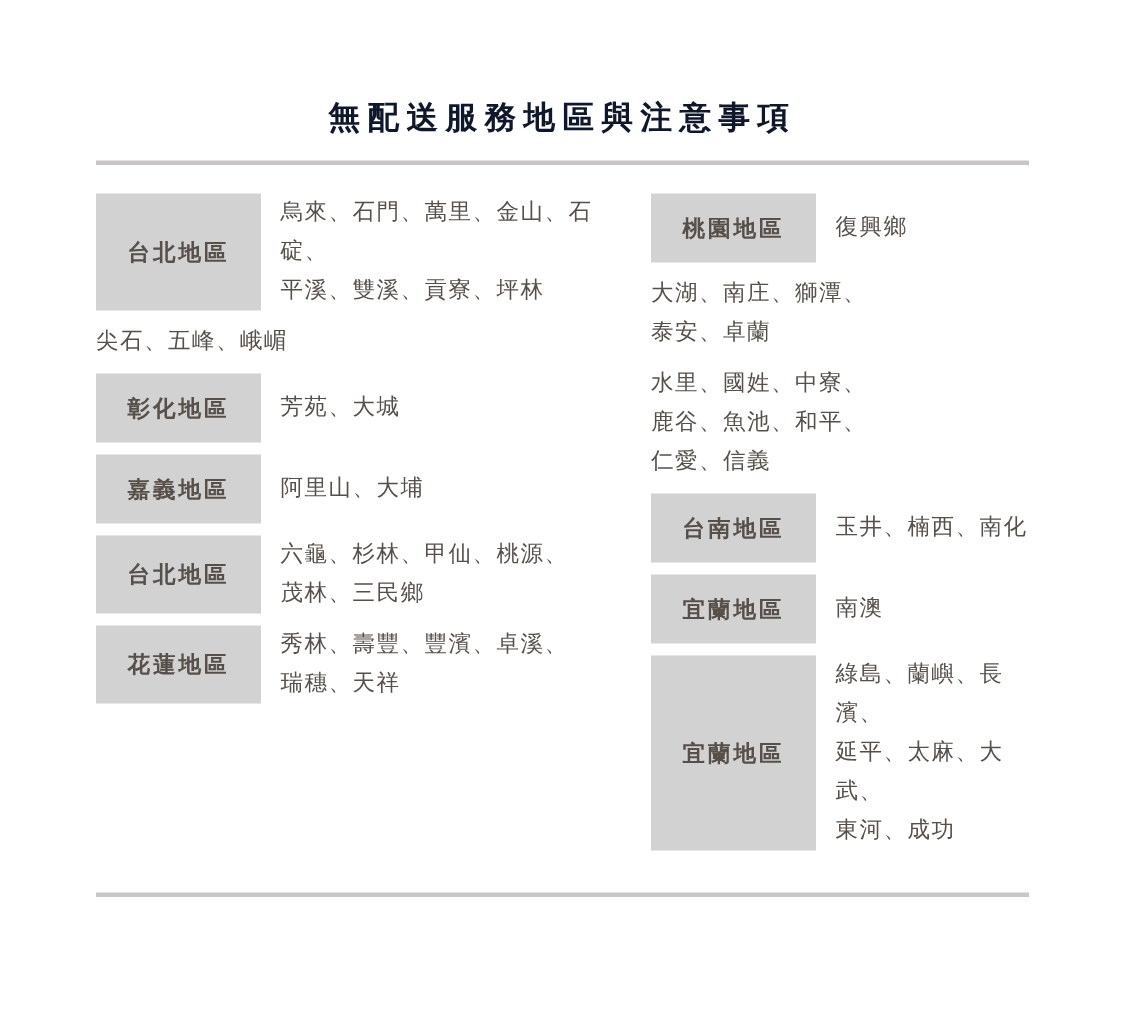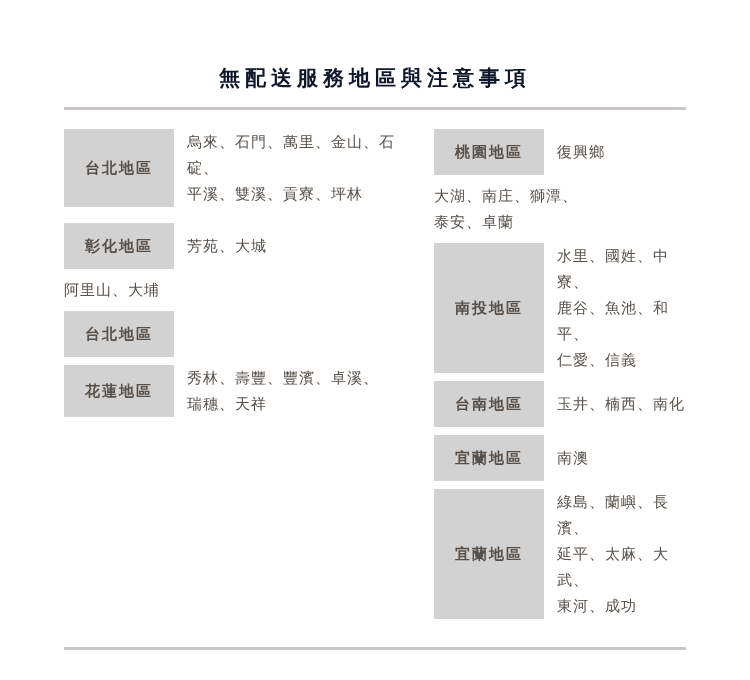--- a/index.html
+++ b/index.html
@@ -97,40 +97,50 @@
         <div class="region-label">
           <span>台北地區</span>
         </div>
         <div class="region-areas">
           <span class="areas-text">烏來、石門、萬里、金山、石碇、
 平溪、雙溪、貢寮、坪林</span>
         </div>
       </div>
 
       <div class="row">
+        <div class="region-areas">
+          <span class="areas-text">尖石、五峰、峨嵋</span>
+        </div>
       </div>
 
       <div class="row">
         <div class="region-label">
           <span>彰化地區</span>
         </div>
         <div class="region-areas">
           <span class="areas-text">芳苑、大城</span>
         </div>
       </div>
 
       <div class="row">
+        <div class="region-label">
+          <span>嘉義地區</span>
+        </div>
         <div class="region-areas">
           <span class="areas-text">阿里山、大埔</span>
         </div>
       </div>
 
       <div class="row">
         <div class="region-label">
           <span>台北地區</span>
+        </div>
+        <div class="region-areas">
+          <span class="areas-text">六龜、杉林、甲仙、桃源、
+茂林、三民鄉</span>
         </div>
       </div>
 
       <div class="row">
         <div class="region-label">
           <span>花蓮地區</span>
         </div>
         <div class="region-areas">
           <span class="areas-text">秀林、壽豐、豐濱、卓溪、
 瑞穗、天祥</span>
@@ -151,23 +161,20 @@
       </div>
 
       <div class="row">
         <div class="region-areas">
           <span class="areas-text">大湖、南庄、獅潭、
 泰安、卓蘭</span>
         </div>
       </div>
 
       <div class="row">
-        <div class="region-label">
-          <span>南投地區</span>
-        </div>
         <div class="region-areas">
           <span class="areas-text">水里、國姓、中寮、
 鹿谷、魚池、和平、
 仁愛、信義</span>
         </div>
       </div>
 
       <div class="row">
         <div class="region-label">
           <span>台南地區</span>

